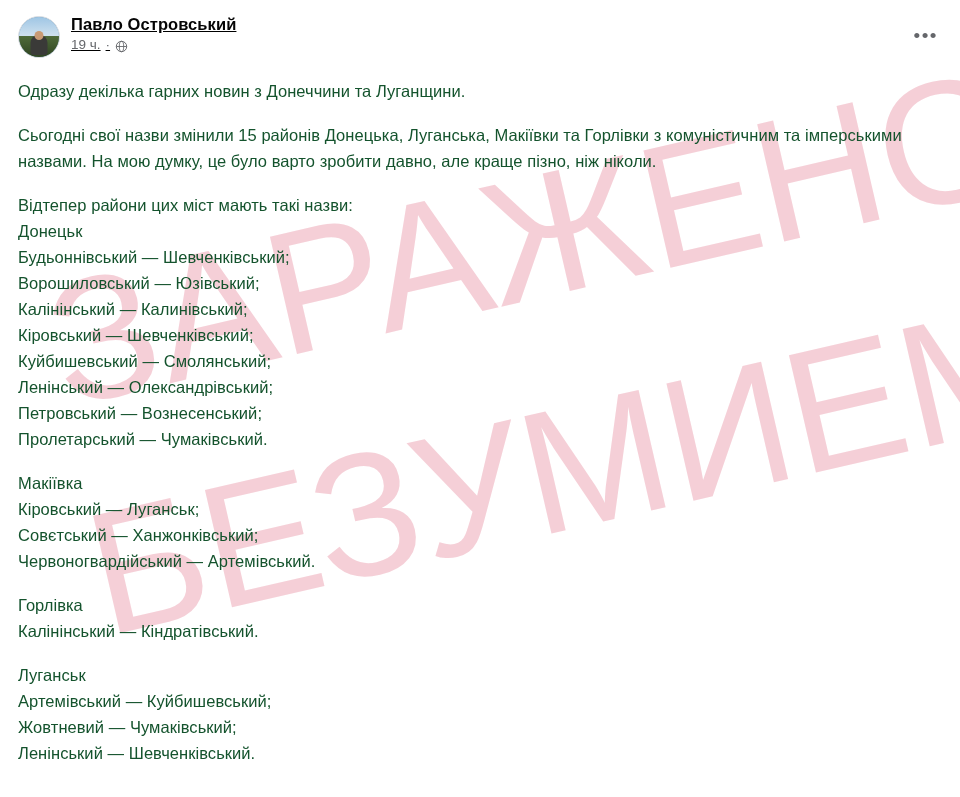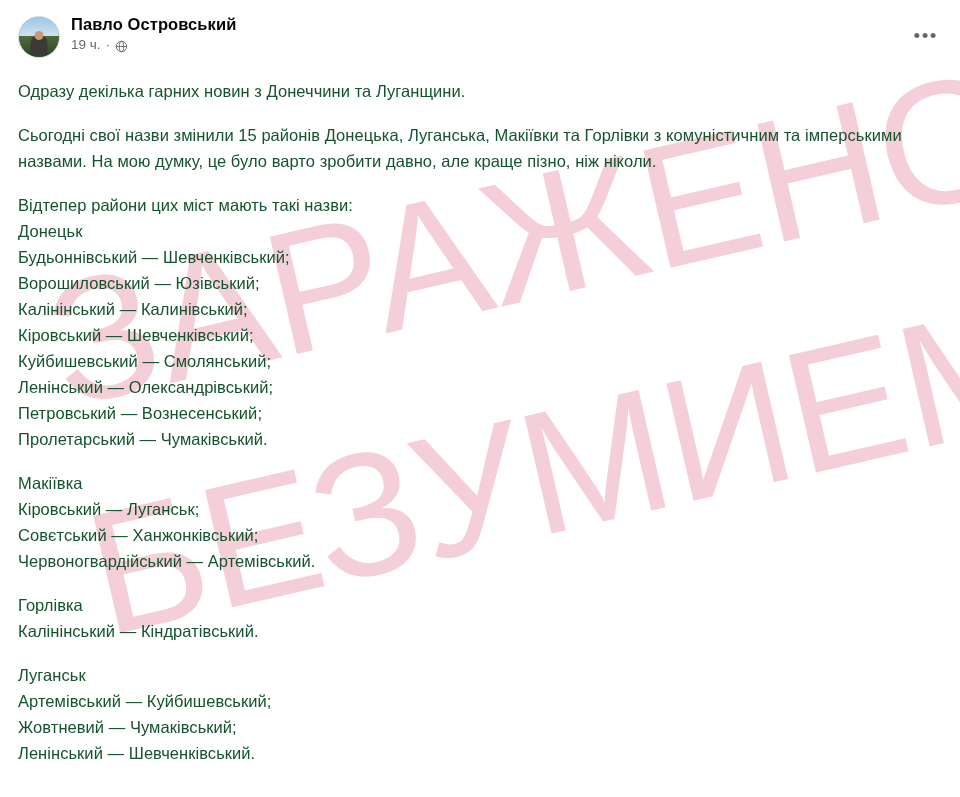--- a/index.html
+++ b/index.html
@@ -68,20 +68,21 @@
     width: 9px;
     height: 9px;
     border-radius: 50%;
     background: #c99a74;
   }
   .header-text {
     margin-left: 11px;
     display: flex;
     flex-direction: column;
     justify-content: center;
+    text-decoration: underline;
   }
   .author {
     font-size: 16.5px;
     font-weight: bold;
     color: #050505;
     line-height: 20px;
     letter-spacing: .1px;
   }
   .meta {
     display: flex;

